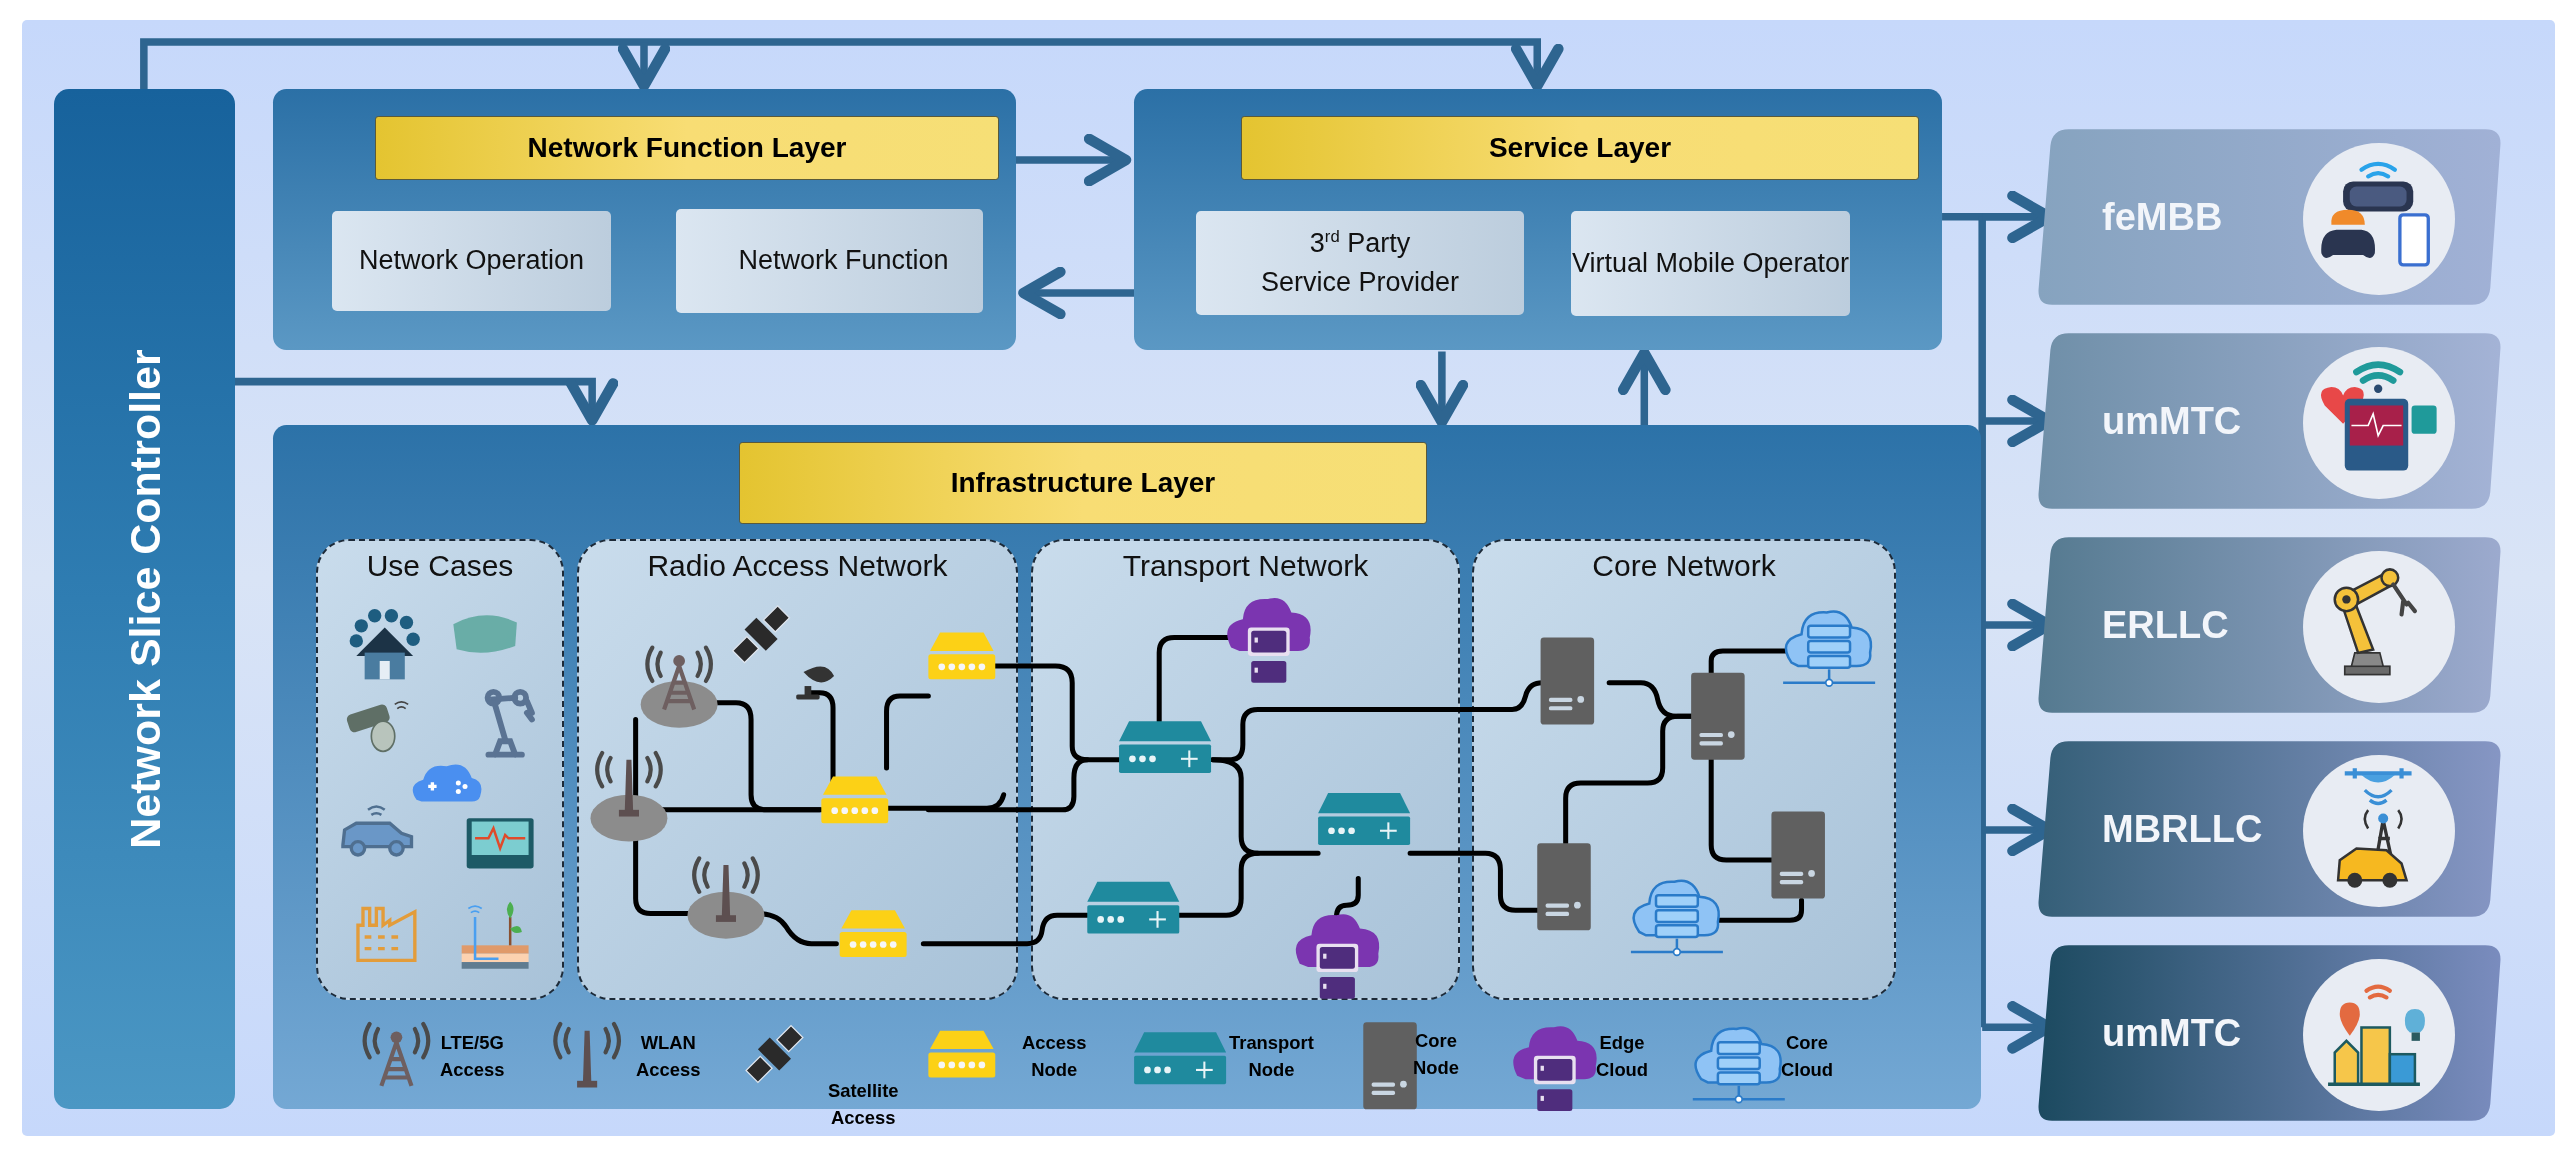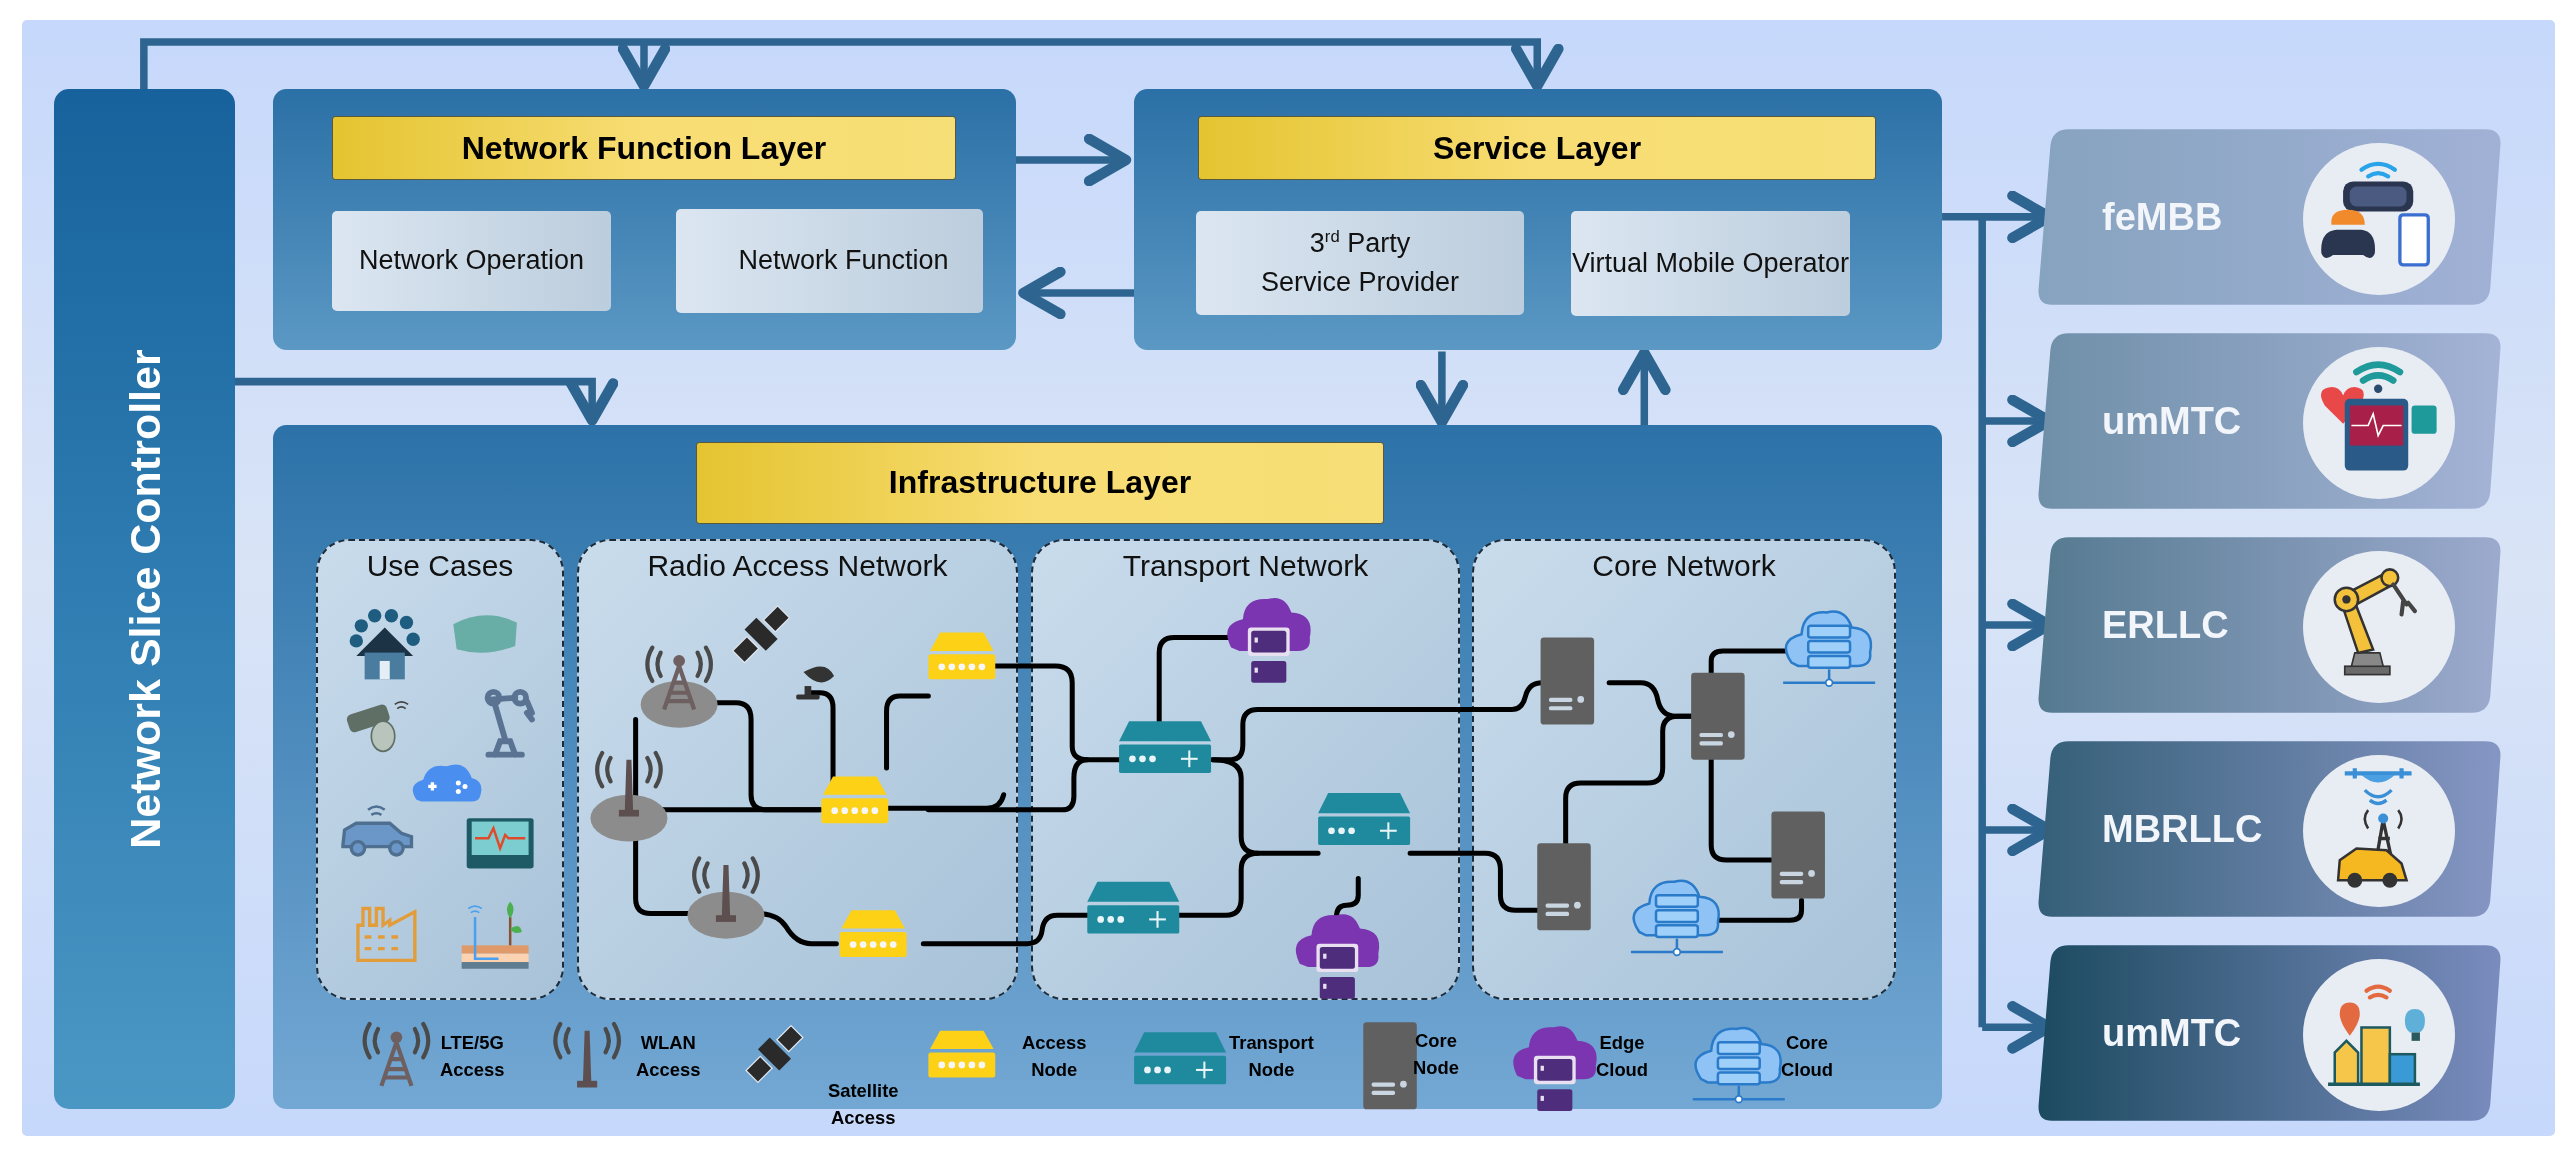--- a/index.html
+++ b/index.html
@@ -3,21 +3,21 @@
 <meta charset="utf-8">
 <style>
   html,body{margin:0;padding:0;background:#ffffff;}
   body{width:2576px;height:1158px;position:relative;overflow:hidden;font-family:"Liberation Sans",sans-serif;}
   .abs{position:absolute;}
   #frame{left:22px;top:20px;width:2533px;height:1116px;background:linear-gradient(180deg,#c6d8fb 0%,#d9e4f6 50%,#c6d8fb 100%);border-radius:5px;}
   #wires{left:0;top:0;width:2576px;height:1158px;pointer-events:none;}
   #controller{left:54px;top:89px;width:181px;height:1020px;border-radius:15px;background:linear-gradient(180deg,#17629c 0%,#2f7db2 50%,#4b97c4 100%);}
   #controller .vtext{position:absolute;left:50%;top:50%;transform:translate(-50%,-50%) rotate(-90deg);white-space:nowrap;color:#fff;font-weight:bold;font-size:43px;}
   .layerbox{border-radius:13.4px;background:linear-gradient(180deg,#2b70a6 0%,#5b98c4 100%);}
-  .goldbar{position:absolute;border:1.7px solid #5a5a3a;border-radius:3.3px;background:linear-gradient(90deg,#e4c430 0%,#f8dd74 50%,#f6df76 100%);display:flex;align-items:center;justify-content:center;font-weight:bold;font-size:32px;color:#000;}
+  .goldbar{position:absolute;border:1.7px solid #5a5a3a;border-radius:3.3px;background:linear-gradient(90deg,#e4c430 0%,#f8dd74 50%,#f6df76 100%);display:flex;align-items:center;justify-content:center;font-weight:bold;font-size:28px;color:#000;margin-left:43px;}
   .subbox{position:absolute;border-radius:5px;background:linear-gradient(90deg,#dbe6f1 0%,#bccddd 100%);display:flex;align-items:center;justify-content:center;text-align:center;font-size:27px;color:#111;line-height:1.45;}
   .zone{position:absolute;border:2.5px dashed #1d2a38;border-radius:33px;background:linear-gradient(135deg,#c9dcec 0%,#a8c2d8 100%);}
   .zone .ztitle{position:absolute;left:0;right:0;top:8.4px;text-align:center;font-size:30px;color:#111;}
   .slice{position:absolute;width:465px;height:200px;}
   .slice svg.shape{position:absolute;left:0;top:0;}
   .slice .sname{position:absolute;left:65px;top:0;height:176px;display:flex;align-items:center;color:#f2f5fa;font-weight:bold;font-size:38px;}
   .slice .circ{position:absolute;left:266px;top:14.2px;width:152px;height:152px;border-radius:50%;background:#e8ecf3;overflow:hidden;}
   .legend-item{position:absolute;top:1020px;height:92px;}
   .legend-item .lt{position:absolute;font-weight:bold;font-size:18.4px;color:#000;line-height:1.45;text-align:center;}
 </style>
@@ -69,21 +69,21 @@
 
 <div class="abs layerbox" style="left:1134px;top:89px;width:808px;height:261px;">
   <div class="goldbar" style="left:64px;top:27px;width:676px;height:62px;">Service Layer</div>
   <div class="subbox" style="left:62px;top:122px;width:328px;height:104px;flex-direction:column;">
     <div><span>3</span><sup style="font-size:16.7px;">rd</sup><span> Party</span></div>
     <div>Service Provider</div>
   </div>
   <div class="subbox" style="left:437px;top:122px;width:279px;height:105px;">Virtual Mobile Operator</div>
 </div>
 
-<div class="abs layerbox" style="left:273px;top:425px;width:1669px;height:684px;background:linear-gradient(180deg,#2c72a8 0%,#74a8d4 100%);">
+<div class="abs layerbox" style="left:273px;top:425px;width:1669px;height:684px;background:linear-gradient(180deg,#2c72a8 0%,#74a8d4 100%);padding-left:39px;">
   <div class="goldbar" style="left:423px;top:16.7px;width:686px;height:80px;">Infrastructure Layer</div>
 
   <div class="zone" style="left:43px;top:114px;width:244px;height:457px;">
     <div class="ztitle">Use Cases</div>
   </div>
   <div class="zone" style="left:304px;top:114px;width:437px;height:457px;">
     <div class="ztitle">Radio Access Network</div>
   </div>
   <div class="zone" style="left:758px;top:114px;width:425px;height:457px;">
     <div class="ztitle">Transport Network</div>

